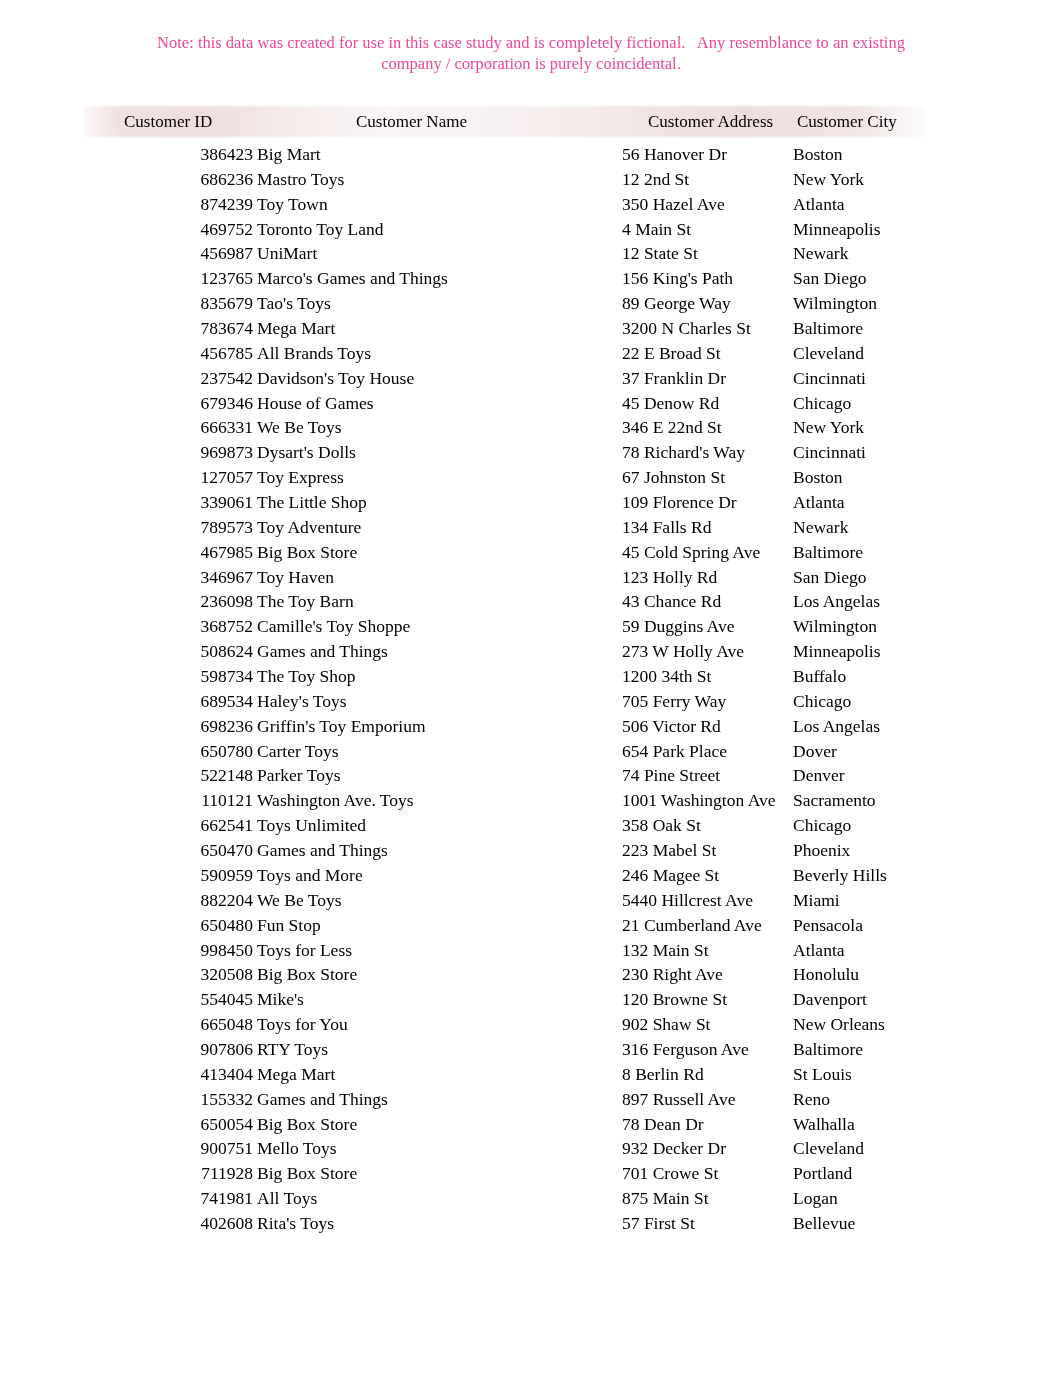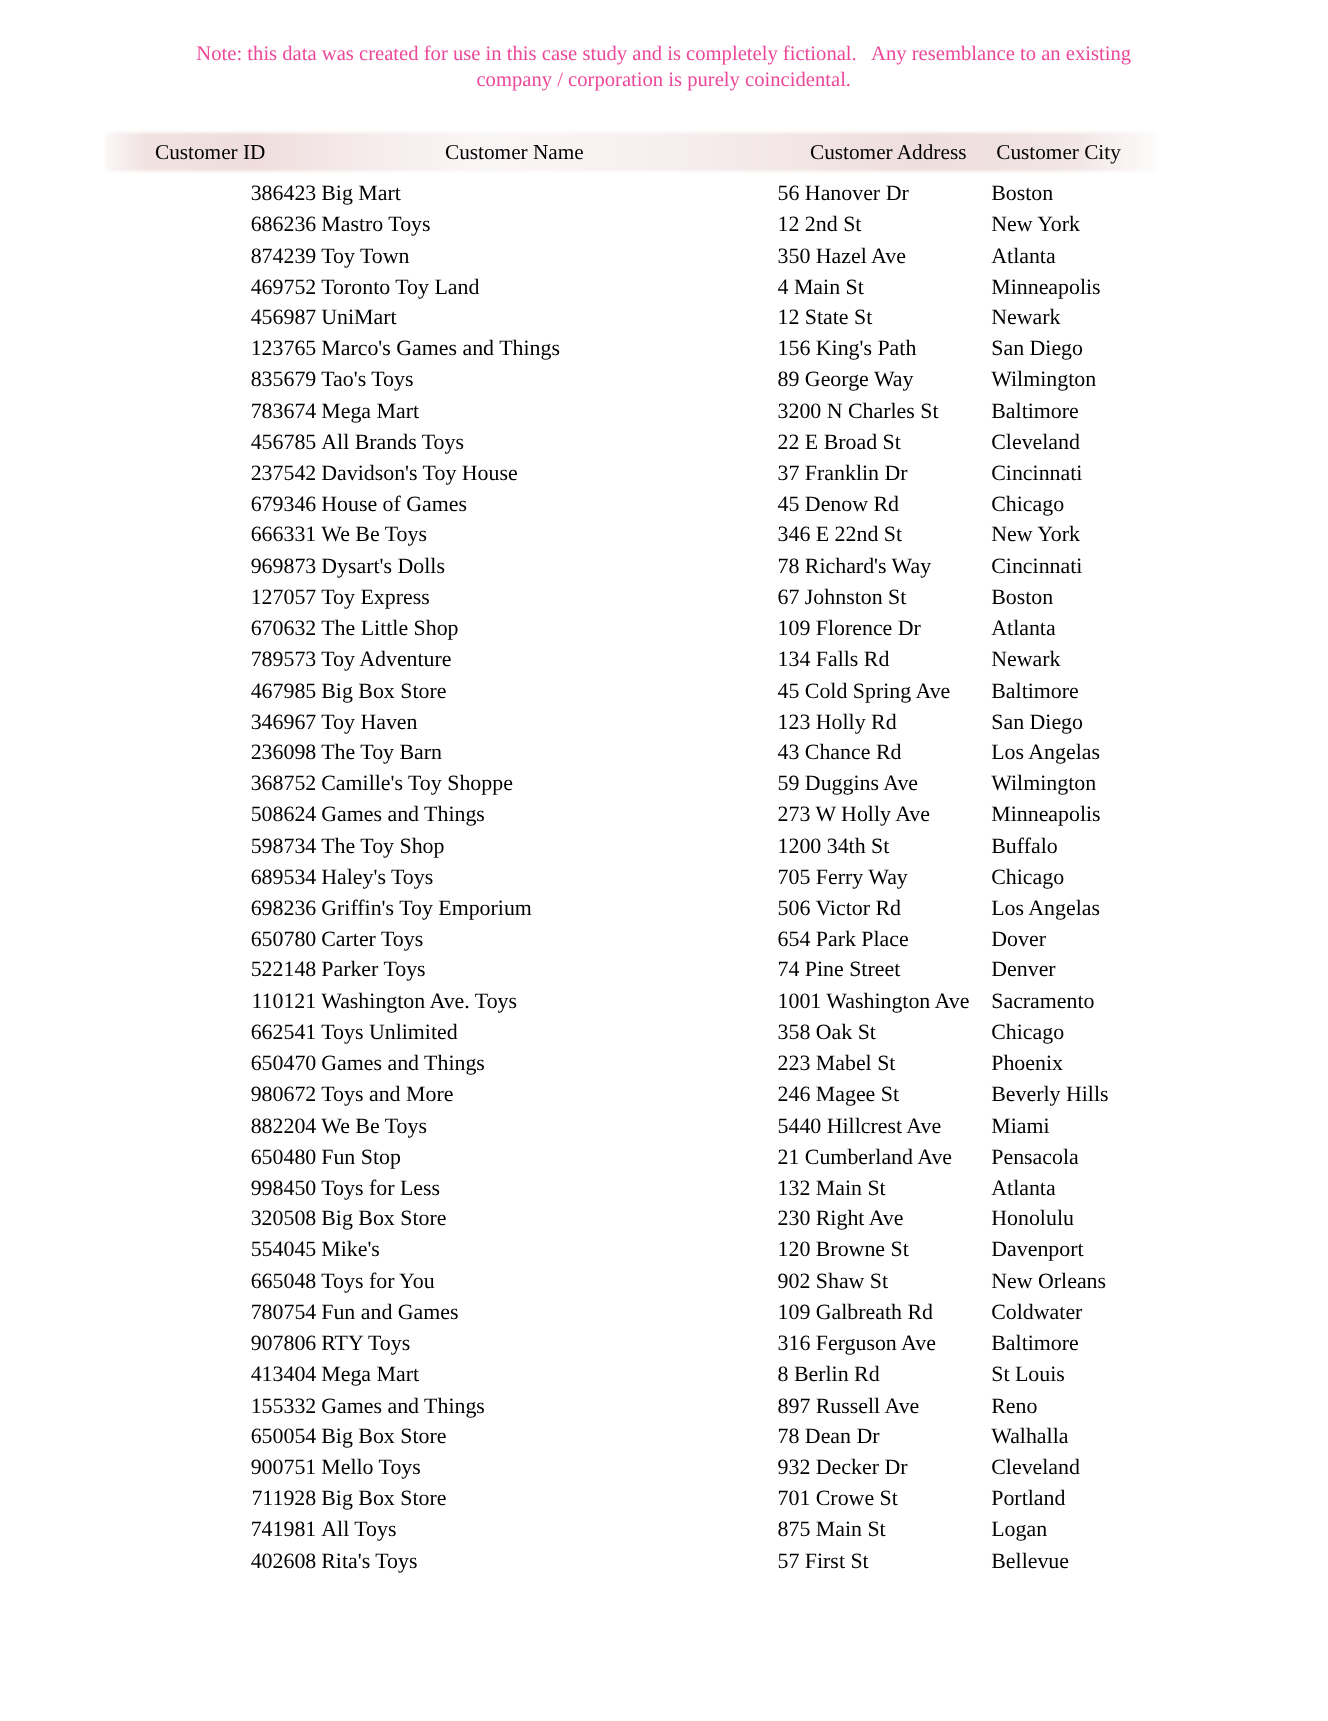--- a/index.html
+++ b/index.html
@@ -196,21 +196,21 @@
         <div class="cell cell-addr">78 Richard's Way</div>
         <div class="cell cell-city">Cincinnati</div>
       </div>
       <div class="table-row">
         <div class="cell cell-id">127057</div>
         <div class="cell cell-name">Toy Express</div>
         <div class="cell cell-addr">67 Johnston St</div>
         <div class="cell cell-city">Boston</div>
       </div>
       <div class="table-row">
-        <div class="cell cell-id">670632</div>
+        <div class="cell cell-id">339061</div>
         <div class="cell cell-name">The Little Shop</div>
         <div class="cell cell-addr">109 Florence Dr</div>
         <div class="cell cell-city">Atlanta</div>
       </div>
       <div class="table-row">
         <div class="cell cell-id">789573</div>
         <div class="cell cell-name">Toy Adventure</div>
         <div class="cell cell-addr">134 Falls Rd</div>
         <div class="cell cell-city">Newark</div>
       </div>
@@ -286,21 +286,21 @@
         <div class="cell cell-addr">358 Oak St</div>
         <div class="cell cell-city">Chicago</div>
       </div>
       <div class="table-row">
         <div class="cell cell-id">650470</div>
         <div class="cell cell-name">Games and Things</div>
         <div class="cell cell-addr">223 Mabel St</div>
         <div class="cell cell-city">Phoenix</div>
       </div>
       <div class="table-row">
-        <div class="cell cell-id">980672</div>
+        <div class="cell cell-id">590959</div>
         <div class="cell cell-name">Toys and More</div>
         <div class="cell cell-addr">246 Magee St</div>
         <div class="cell cell-city">Beverly Hills</div>
       </div>
       <div class="table-row">
         <div class="cell cell-id">882204</div>
         <div class="cell cell-name">We Be Toys</div>
         <div class="cell cell-addr">5440 Hillcrest Ave</div>
         <div class="cell cell-city">Miami</div>
       </div>
@@ -328,26 +328,20 @@
         <div class="cell cell-addr">120 Browne St</div>
         <div class="cell cell-city">Davenport</div>
       </div>
       <div class="table-row">
         <div class="cell cell-id">665048</div>
         <div class="cell cell-name">Toys for You</div>
         <div class="cell cell-addr">902 Shaw St</div>
         <div class="cell cell-city">New Orleans</div>
       </div>
       <div class="table-row">
-        <div class="cell cell-id">780754</div>
-        <div class="cell cell-name">Fun and Games</div>
-        <div class="cell cell-addr">109 Galbreath Rd</div>
-        <div class="cell cell-city">Coldwater</div>
-      </div>
-      <div class="table-row">
         <div class="cell cell-id">907806</div>
         <div class="cell cell-name">RTY Toys</div>
         <div class="cell cell-addr">316 Ferguson Ave</div>
         <div class="cell cell-city">Baltimore</div>
       </div>
       <div class="table-row">
         <div class="cell cell-id">413404</div>
         <div class="cell cell-name">Mega Mart</div>
         <div class="cell cell-addr">8 Berlin Rd</div>
         <div class="cell cell-city">St Louis</div>

